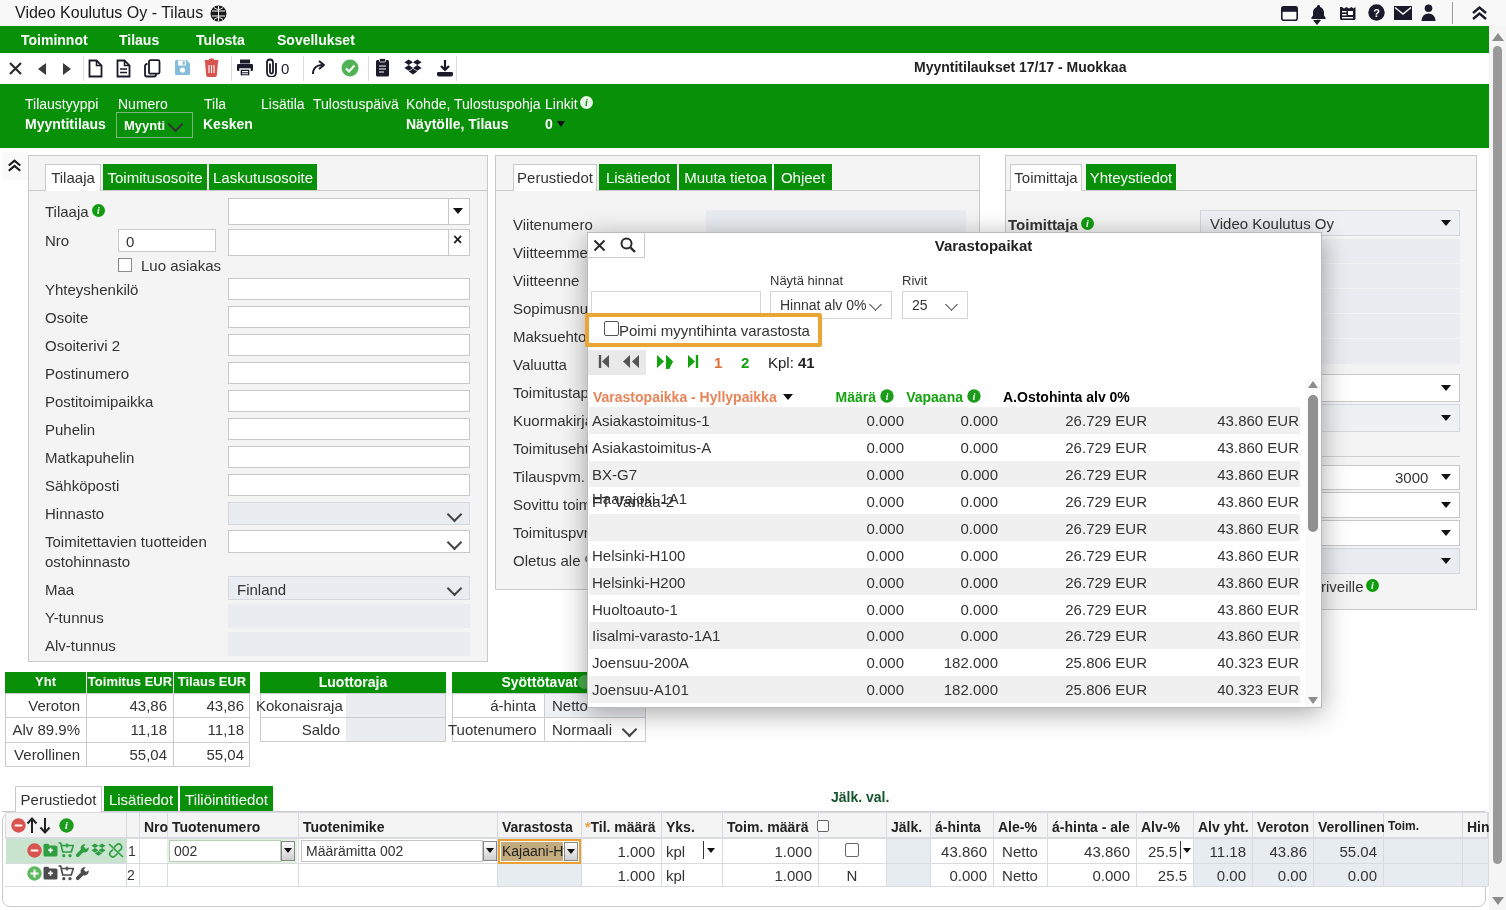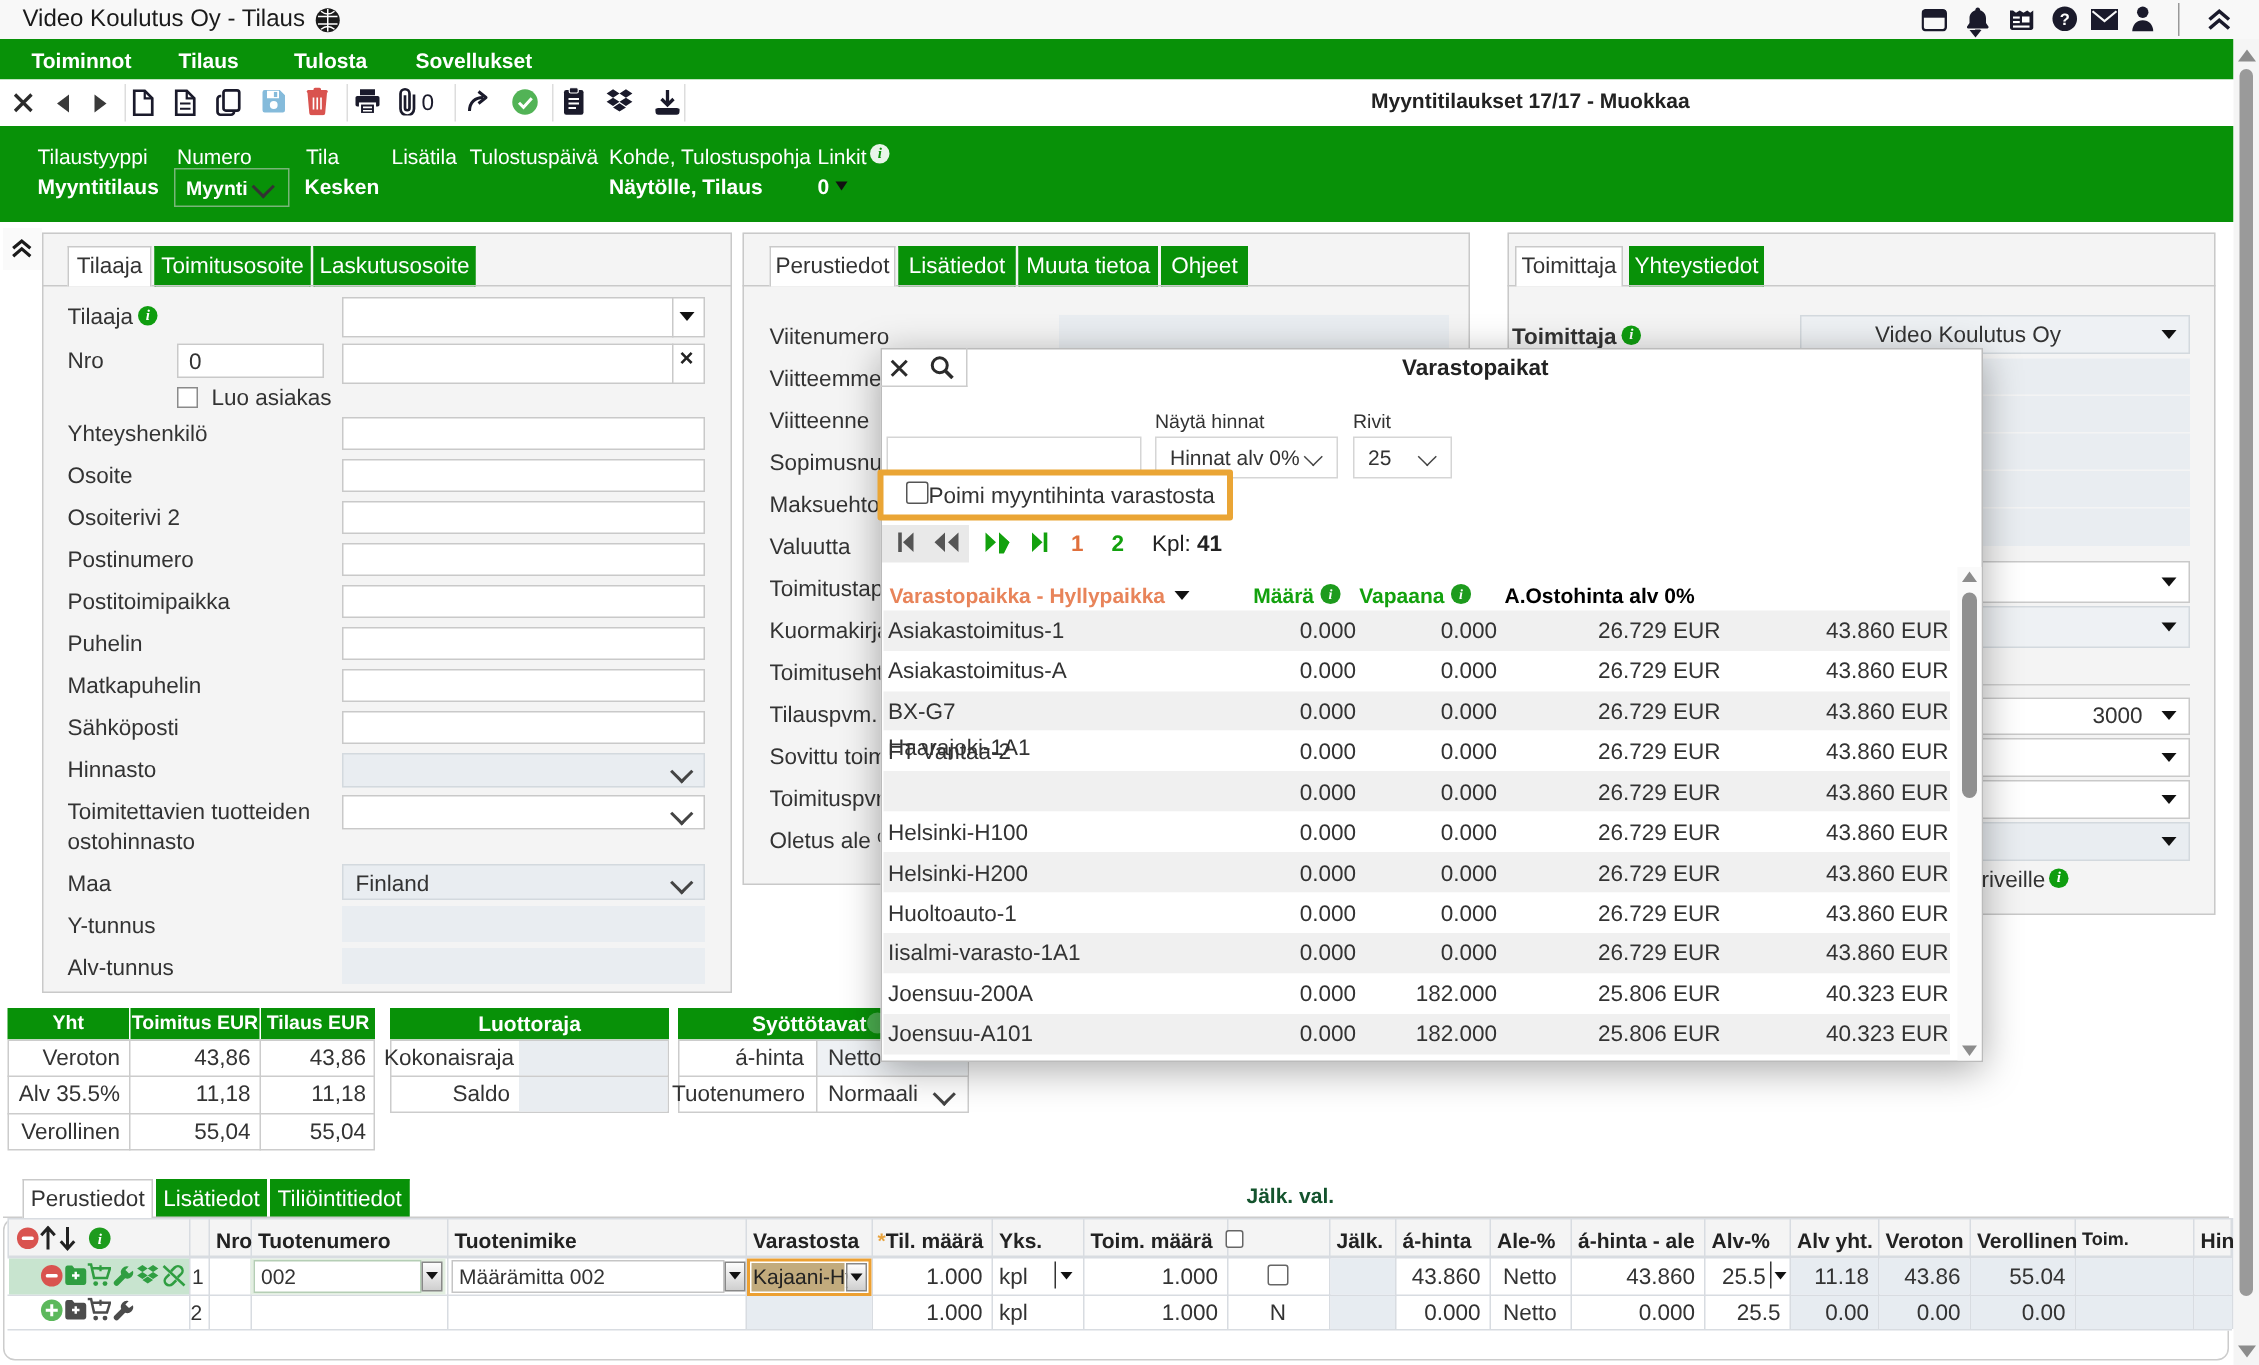--- a/index.html
+++ b/index.html
@@ -262,21 +262,21 @@
 
   <div class="panel" style="left:1005px;top:155px;width:472px;height:455px;"></div>
   <div id="rightpanel">
     <div class="abs" style="left:1005px;top:190px;width:472px;height:1px;background:#c9c9c9;z-index:2;"></div>
     <div class="tab tabw" style="left:1010px;width:72px;">Toimittaja</div>
     <div class="tab tabg" style="left:1086px;width:90px;">Yhteystiedot</div>
 
     <div class="lbl b" style="left:1008px;top:216px;">Toimittaja</div>
     <div class="ico-i abs" style="left:1081px;top:217px;">i</div>
     <div class="fldg" style="left:1200px;top:210px;width:260px;height:26px;background:#eef1f4;"></div>
-    <div class="txt" style="left:1210px;top:215px;font-size:15px;margin-left:40px;">Video Koulutus Oy</div>
+    <div class="txt" style="left:1210px;top:215px;font-size:15px;">Video Koulutus Oy</div>
     <div class="tri" style="left:1441px;top:220px;"></div>
 
     <div class="fldg" style="left:1200px;top:239px;width:260px;height:24px;border:none;"></div>
     <div class="fldg" style="left:1200px;top:264px;width:260px;height:24px;border:none;"></div>
     <div class="fldg" style="left:1200px;top:289px;width:260px;height:24px;border:none;"></div>
     <div class="fldg" style="left:1200px;top:314px;width:260px;height:24px;border:none;"></div>
     <div class="fldg" style="left:1200px;top:339px;width:260px;height:25px;border:none;"></div>
 
     <div class="fld" style="left:1200px;top:374px;width:260px;height:28px;"></div>
     <div class="tri" style="left:1441px;top:385px;"></div>
@@ -308,21 +308,21 @@
     <div class="abs" style="left:173px;top:672px;width:1px;height:21px;background:#fff;"></div>
     <div class="txt b" style="left:174px;top:674px;width:76px;text-align:center;font-size:13px;color:#fff;">Tilaus EUR</div>
     <div class="abs" style="left:5px;top:693px;width:245px;height:74px;background:#fff;border:1px solid #ccc;box-sizing:border-box;"></div>
     <div class="abs" style="left:86px;top:693px;width:1px;height:74px;background:#ccc;"></div>
     <div class="abs" style="left:173px;top:693px;width:1px;height:74px;background:#ccc;"></div>
     <div class="abs" style="left:5px;top:717px;width:245px;height:1px;background:#ccc;"></div>
     <div class="abs" style="left:5px;top:742px;width:245px;height:1px;background:#ccc;"></div>
     <div class="txt" style="left:0px;top:697px;width:80px;text-align:right;font-size:15px;">Veroton</div>
     <div class="txt" style="left:87px;top:697px;width:80px;text-align:right;font-size:15px;">43,86</div>
     <div class="txt" style="left:174px;top:697px;width:70px;text-align:right;font-size:15px;">43,86</div>
-    <div class="txt" style="left:0px;top:721px;width:80px;text-align:right;font-size:15px;">Alv 35.5%</div>
+    <div class="txt" style="left:0px;top:721px;width:80px;text-align:right;font-size:15px;">Alv 89.9%</div>
     <div class="txt" style="left:87px;top:721px;width:80px;text-align:right;font-size:15px;">11,18</div>
     <div class="txt" style="left:174px;top:721px;width:70px;text-align:right;font-size:15px;">11,18</div>
     <div class="txt" style="left:0px;top:746px;width:80px;text-align:right;font-size:15px;">Verollinen</div>
     <div class="txt" style="left:87px;top:746px;width:80px;text-align:right;font-size:15px;">55,04</div>
     <div class="txt" style="left:174px;top:746px;width:70px;text-align:right;font-size:15px;">55,04</div>
 
     <div class="abs grn" style="left:260px;top:672px;width:186px;height:21px;"></div>
     <div class="txt b" style="left:260px;top:674px;width:186px;text-align:center;font-size:14px;color:#fff;">Luottoraja</div>
     <div class="abs" style="left:260px;top:693px;width:186px;height:49px;background:#fff;border:1px solid #ccc;box-sizing:border-box;"></div>
     <div class="abs" style="left:346px;top:694px;width:99px;height:23px;background:#e9edf1;"></div>

